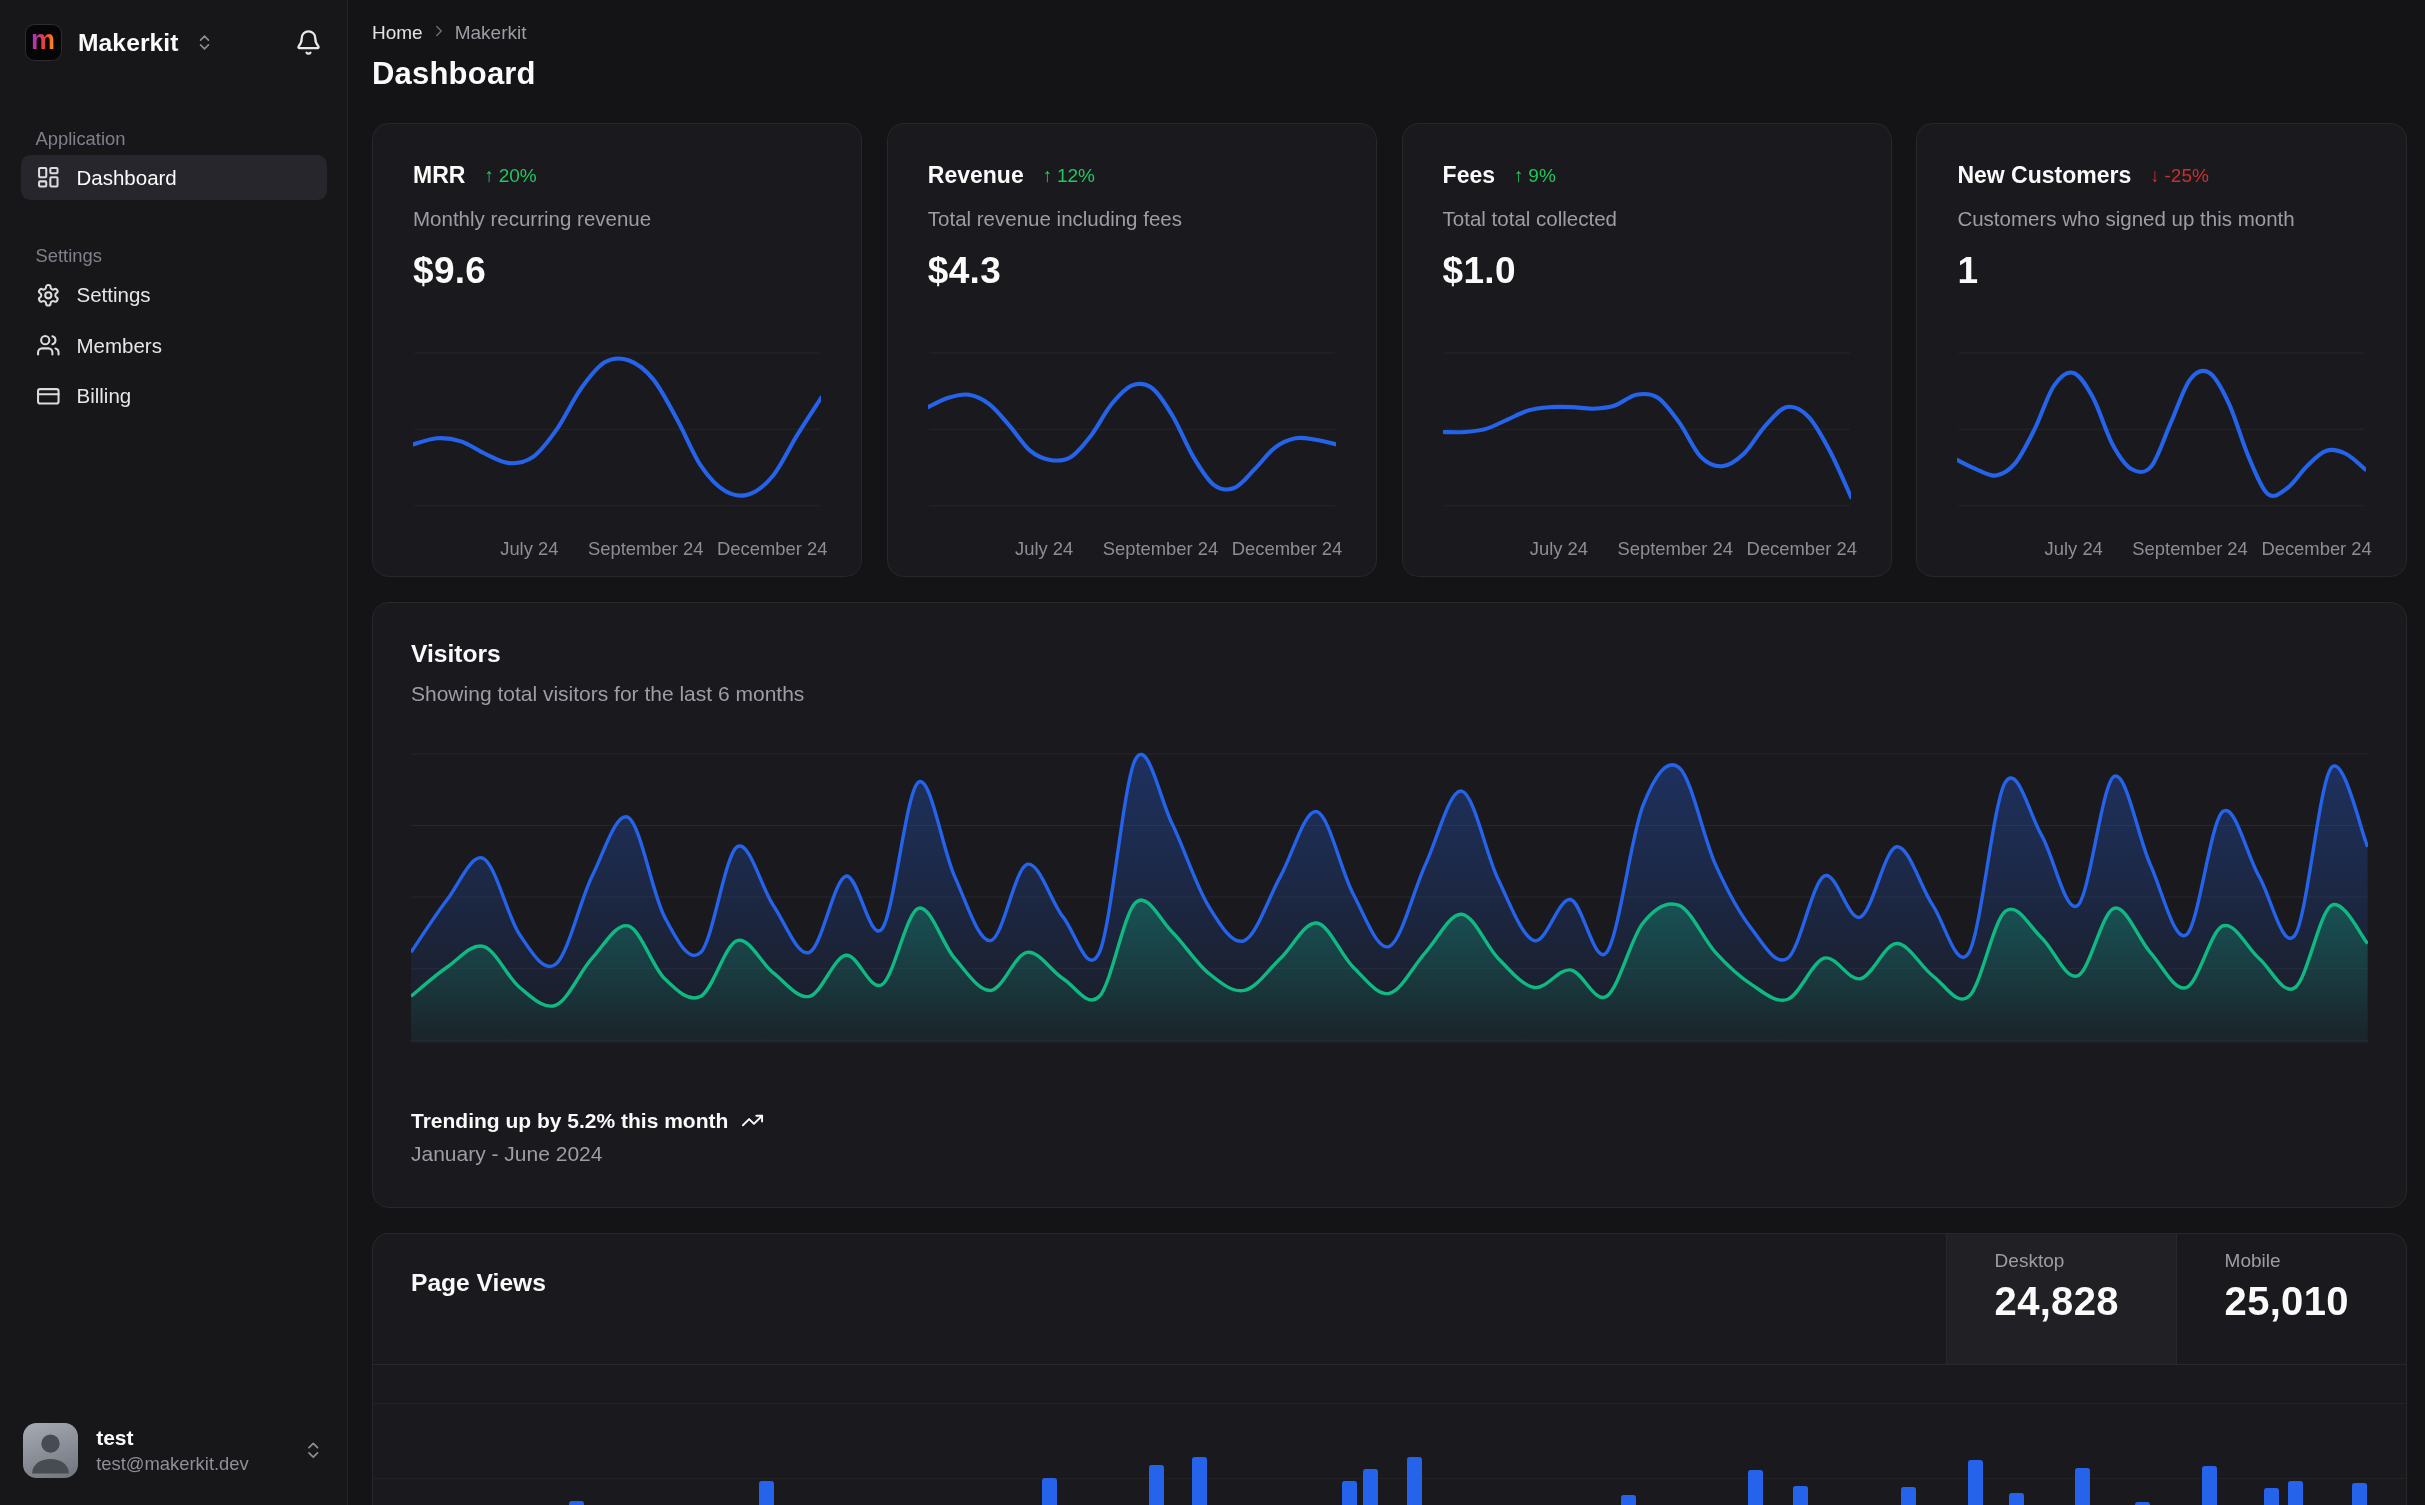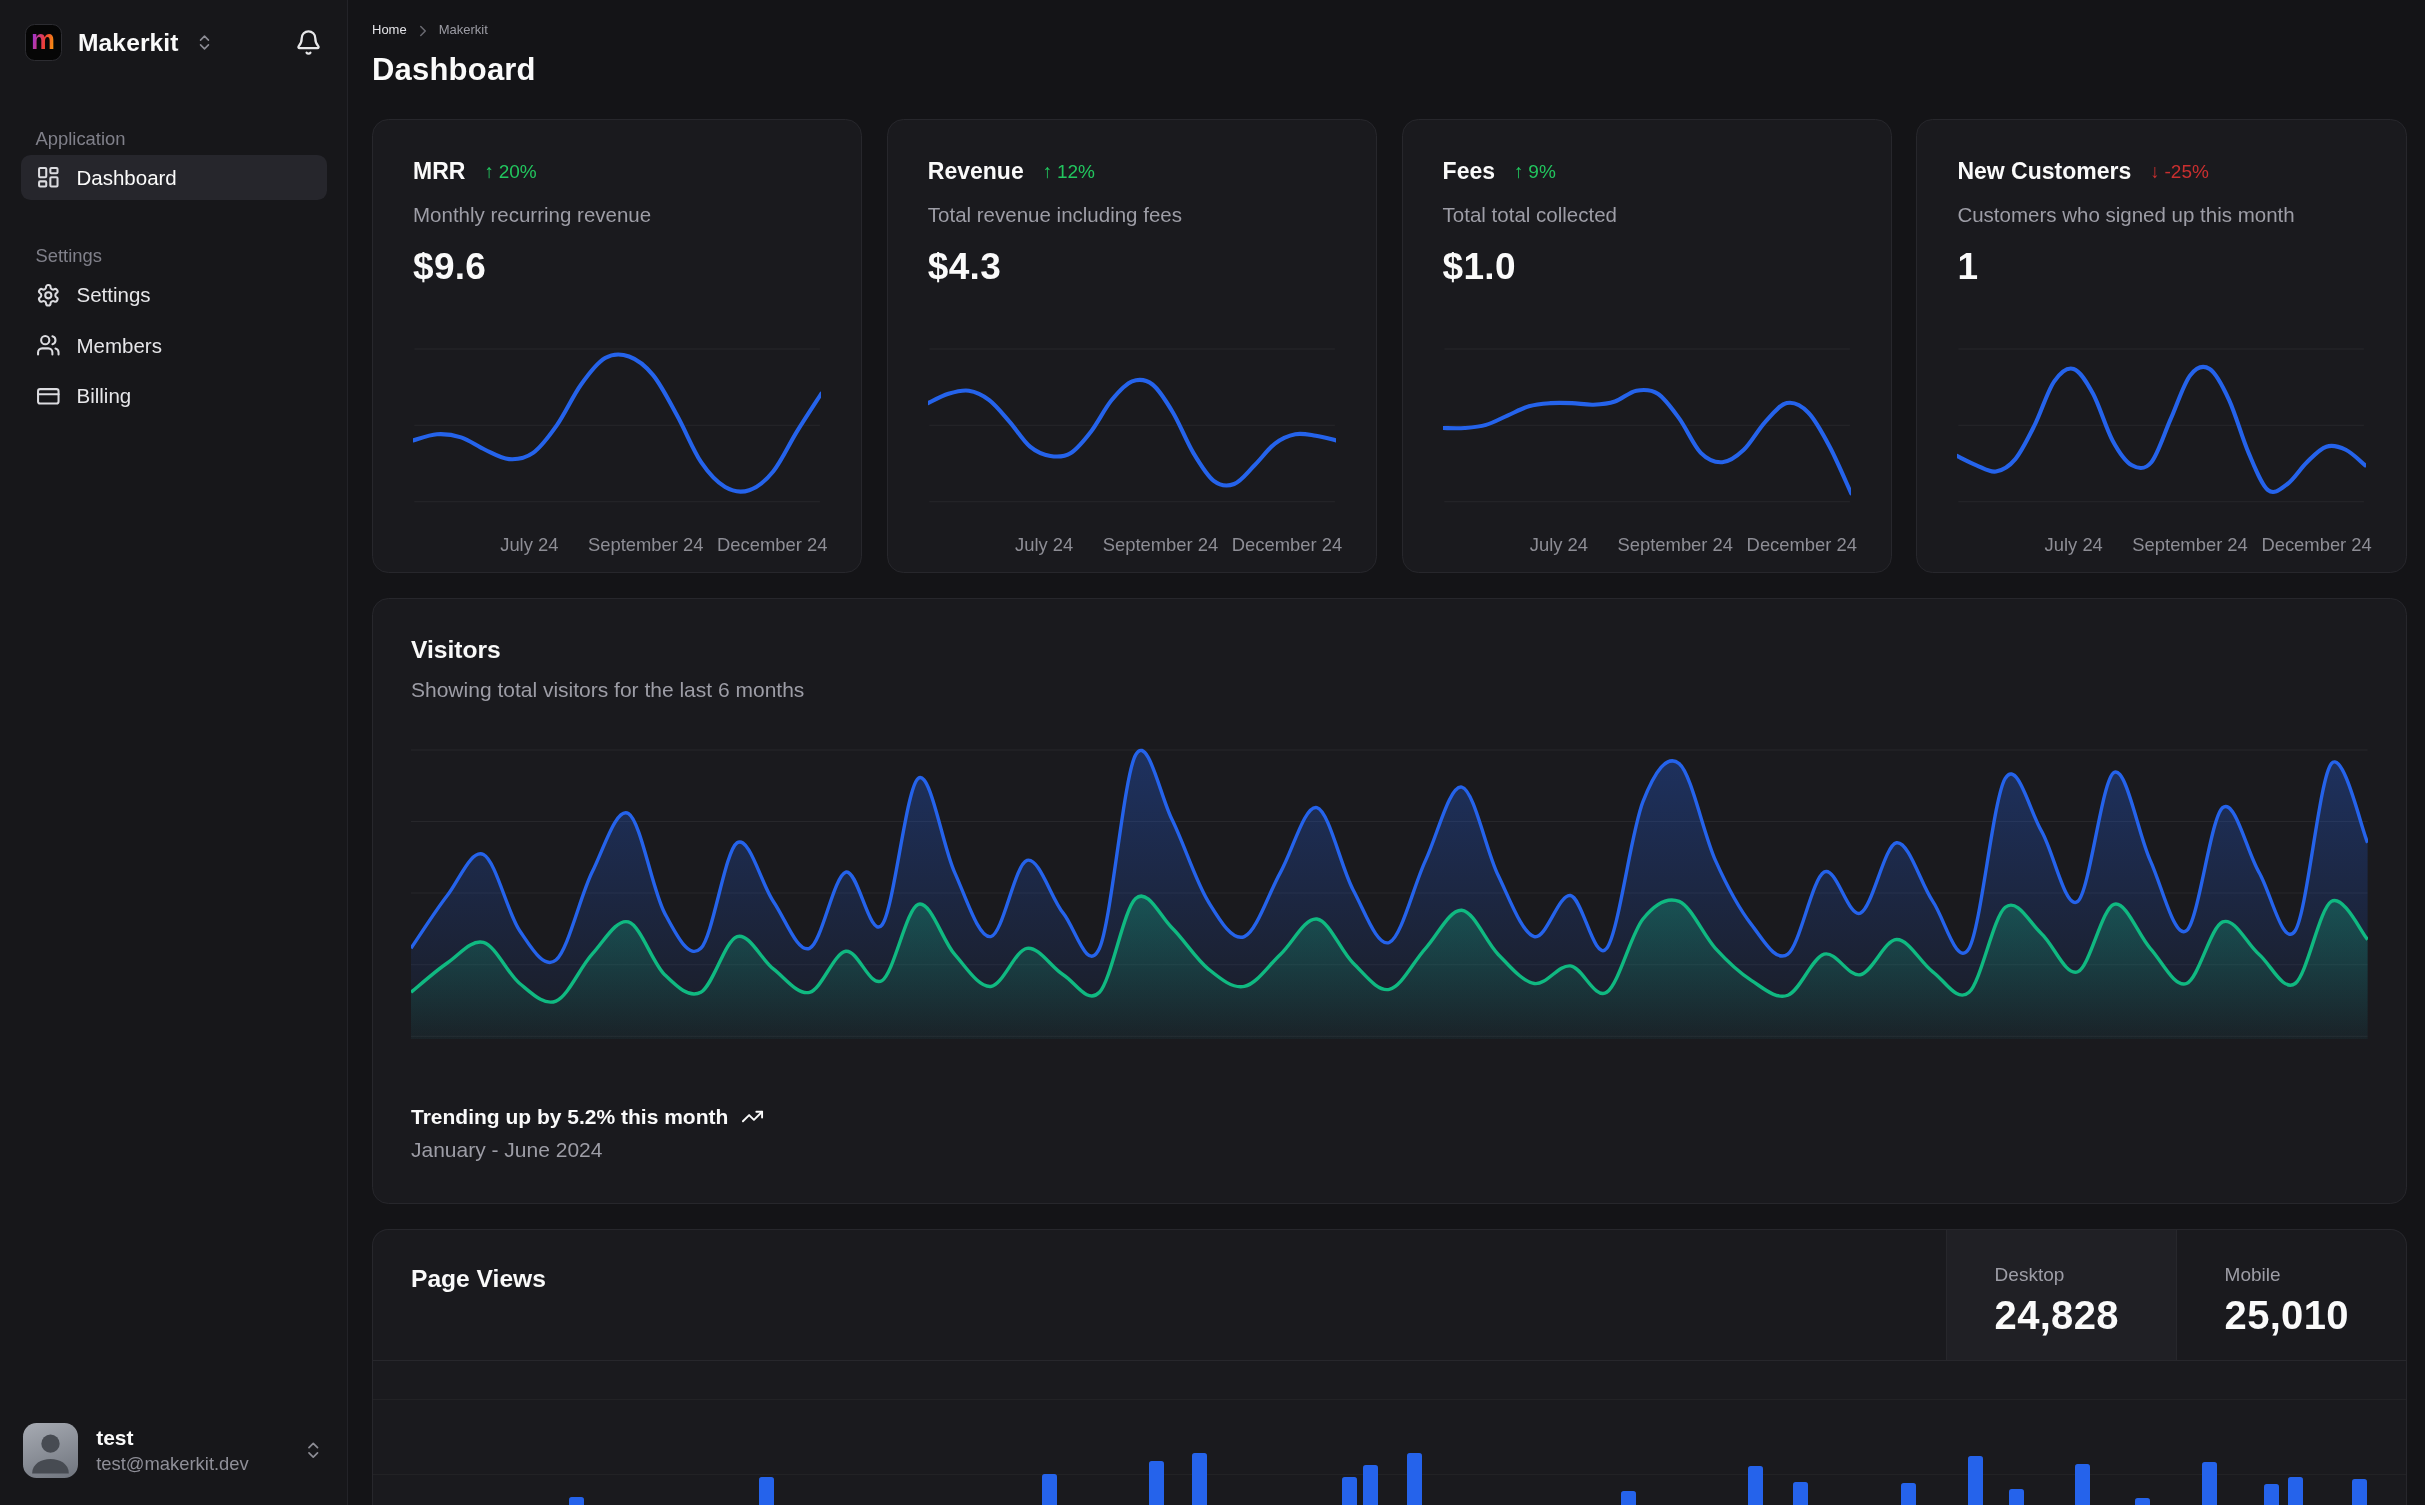--- a/index.html
+++ b/index.html
@@ -27,21 +27,21 @@
   .side-item .ic{color:#dcdce0}
   .side-user{margin-top:auto;display:flex;align-items:center;gap:18px;padding:0 2.7px;cursor:pointer}
   .avatar{width:55px;height:55px;border-radius:13.6px;overflow:hidden;position:relative;
     background:linear-gradient(160deg,#a7abb3 0%,#6f747d 100%)}
   .uname{font-size:21px;font-weight:600}
   .uemail{font-size:18.4px;color:#8f8f98;margin-top:3.4px}
   .side-user .chev{margin-left:auto}
 
   
   .main{position:absolute;left:348px;top:0;right:0;bottom:0;padding:22px 18.4px 0 24px}
-  .breadcrumb{display:flex;align-items:flex-start;gap:7px;font-size:13px}
+  .breadcrumb{display:flex;align-items:flex-start;gap:7px;font-size:19px}
   .bc-home{color:#e3e3e7;cursor:pointer}
   .bc-sep{color:#6a6a72;display:flex}
   .bc-cur{color:#9c9ca4}
   h1.title{font-size:31px;font-weight:700;margin-top:12.3px;letter-spacing:0.2px}
 
   .cards{display:grid;grid-template-columns:repeat(4,1fr);gap:24.6px;margin-top:31px}
   .card{background:#1a1a1e;border:0.7px solid #27272c;border-radius:16.4px;height:454px;
     padding:38px 40px 18px;display:flex;flex-direction:column;overflow:hidden}
   .card-head{display:flex;align-items:center;gap:19px}
   .card-title{font-size:23px;font-weight:600}
@@ -63,21 +63,21 @@
   .vis-chart svg{position:absolute;inset:0;width:100%;height:100%}
   .vis-foot{margin-top:66px}
   .vis-trend{display:flex;align-items:center;gap:12.3px;font-size:21px;font-weight:600}
   .vis-trend .ic{color:#fafafa}
   .vis-period{font-size:21px;color:#9d9da6;margin-top:9.6px}
 
   .pv{border-radius:16.4px 16.4px 0 0;border-bottom:none;height:297px;overflow:hidden}
   .pv-head{display:flex;height:131px;border-bottom:0.7px solid #27272c}
   .pv-tw{flex:1;padding:35px 38px}
   .pv-toggles{display:flex}
-  .pv-toggle{width:230px;border-left:0.7px solid #27272c;padding:34px 0 0 48px;cursor:pointer}
+  .pv-toggle{width:230px;border-left:0.7px solid #27272c;padding:16px 0 0 48px;cursor:pointer}
   .pv-toggle.active{background:#202025}
   .pv-tl{font-size:19px;color:#9d9da6}
   .pv-tv{font-size:40px;font-weight:700;margin-top:6.8px;letter-spacing:0.3px}
   .pv-chart{position:relative;height:166px}
   .pv-grid{position:absolute;left:0;right:0;height:1.4px;background:rgba(255,255,255,.035)}
   .bar{position:absolute;bottom:0;width:15px;border-radius:2.7px 2.7px 0 0}
 </style>
 </head>
 <body>
 

